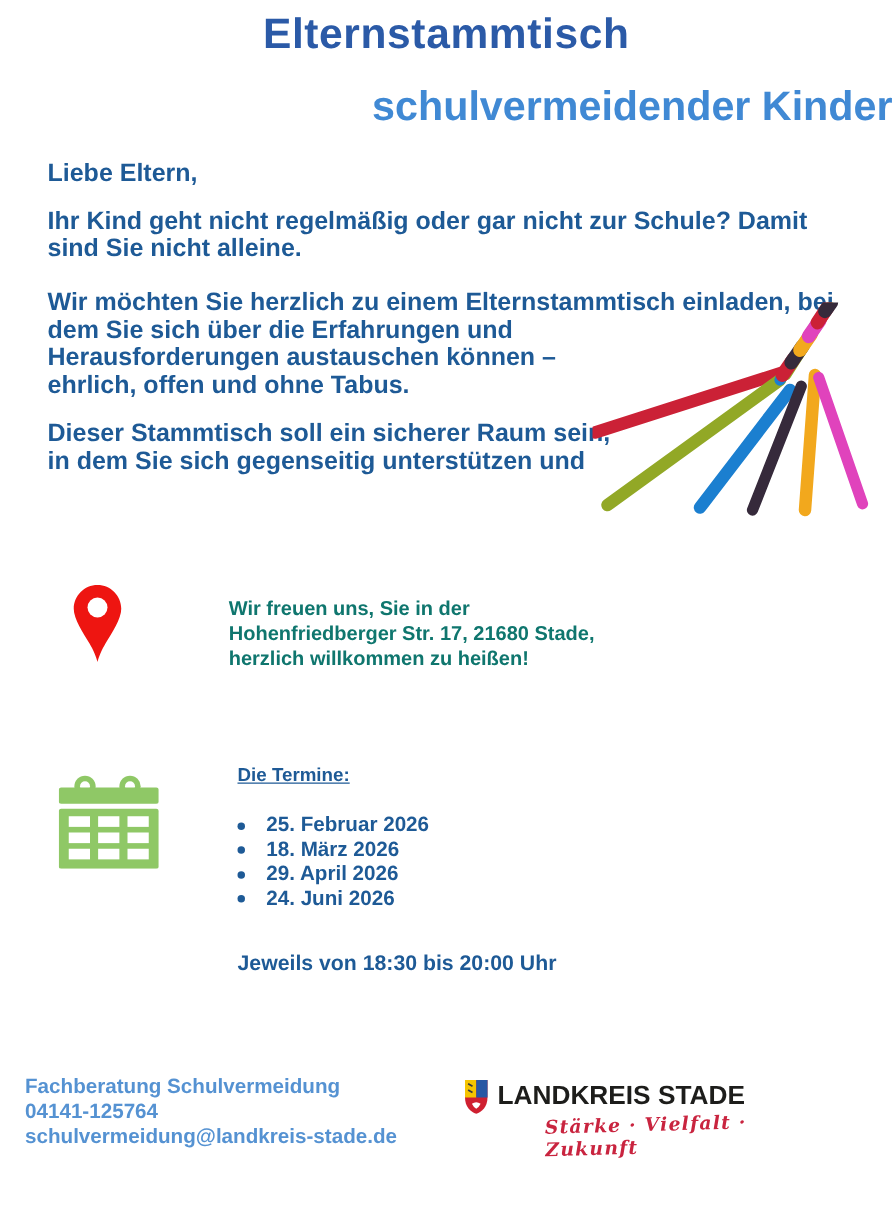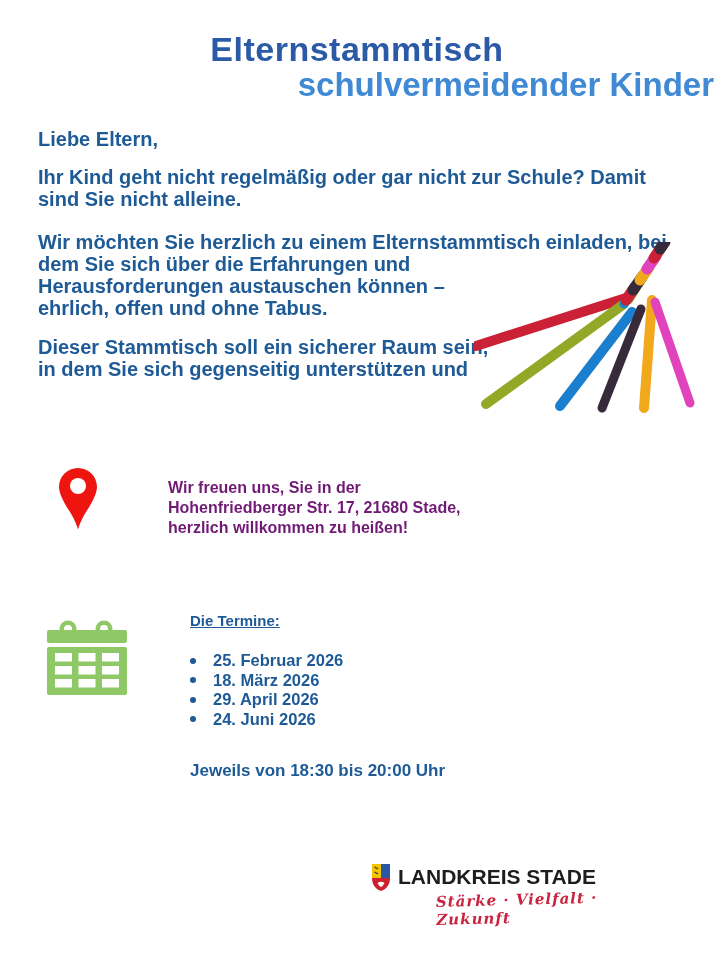--- a/index.html
+++ b/index.html
@@ -8,21 +8,21 @@
     position: relative;
     width: 714px;
     height: 968px;
     background: #ffffff;
     overflow: hidden;
     font-family: "Liberation Sans", sans-serif;
     font-weight: 700;
   }
   .title {
     position: absolute;
-    top: 30px; left: 0; width: 100%;
+    top: 8px; left: 0; width: 100%;
     text-align: center;
     font-size: 34px;
     color: #2b5aa7;
     letter-spacing: 0.5px;
   }
   .subtitle {
     position: absolute;
     top: 66px; left: 0; width: 100%;
     text-align: right;
     font-size: 33px;
@@ -31,22 +31,22 @@
   .body-text { color: #1e5a96; font-size: 20px; line-height: 22px; }
   .greeting   { position: absolute; left: 38px; top: 128px; }
   .paragraph-1 { position: absolute; left: 38px; top: 166px; }
   .paragraph-2 { position: absolute; left: 38px; top: 231px; }
   .paragraph-3 { position: absolute; left: 38px; top: 336px; }
 
   .ribbons-art { position: absolute; left: 474px; top: 242px; width: 240px; height: 173px; }
 
   .pin-icon-wrap { position: absolute; left: 58px; top: 467px; width: 40px; height: 72px; }
   .location-text {
-    position: absolute; left: 168px; top: 478px;
-    color: #701a75; font-size: 16px; line-height: 20px;
+    position: absolute; left: 183px; top: 478px;
+    color: #0f766e; font-size: 16px; line-height: 20px;
   }
 
   .calendar-icon-wrap { position: absolute; left: 47px; top: 619px; width: 80px; height: 76px; }
   .termine-heading {
     position: absolute; left: 190px; top: 612px;
     color: #1e5a96; font-size: 15px;
     text-decoration: underline;
   }
   .dates-list { position: absolute; left: 190px; top: 651px; }
   .date-row {
@@ -183,20 +183,25 @@
       <span class="bullet-dot"></span>
       <span>29. April 2026</span>
     </div>
     <div class="date-row">
       <span class="bullet-dot"></span>
       <span>24. Juni 2026</span>
     </div>
   </div>
   <div class="time-note">Jeweils von 18:30 bis 20:00 Uhr</div>
 
+  <div class="footer-contact">
+    <div>Fachberatung Schulvermeidung</div>
+    <div>04141-125764</div>
+    <div>schulvermeidung@landkreis-stade.de</div>
+  </div>
 
   <div class="logo-block">
     <div class="logo-shield">
       <svg width="20" height="29" viewBox="0 0 20 29" xmlns="http://www.w3.org/2000/svg">
         <path d="M1 1 H19 V15 C19 22.5 14.5 26.5 10 28 C5.5 26.5 1 22.5 1 15 Z" fill="#cf2030"></path>
         <rect x="1" y="1" width="9" height="14" fill="#f5c400"></rect>
         <rect x="10" y="1" width="9" height="14" fill="#2857a4"></rect>
         <path d="M3.5 4 L7 6 M3.5 9 L7 11" stroke="#3a3a3a" stroke-width="1.4" fill="none"></path>
         <path d="M6.5 20 Q10 17.5 13.5 20 Q12 23 10 24 Q8 23 6.5 20 Z" fill="#ffffff"></path>
       </svg>

